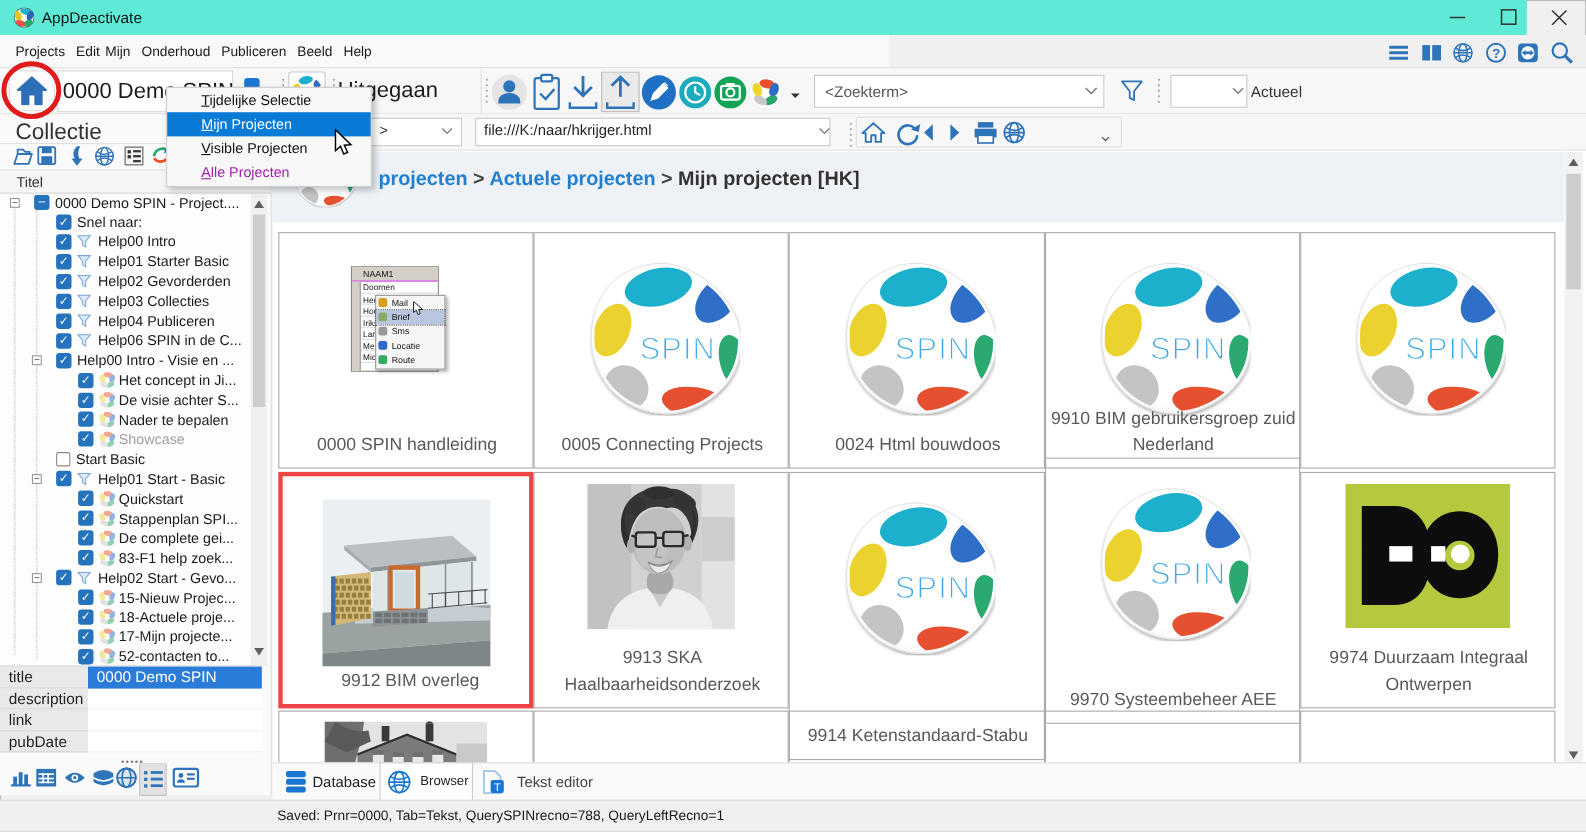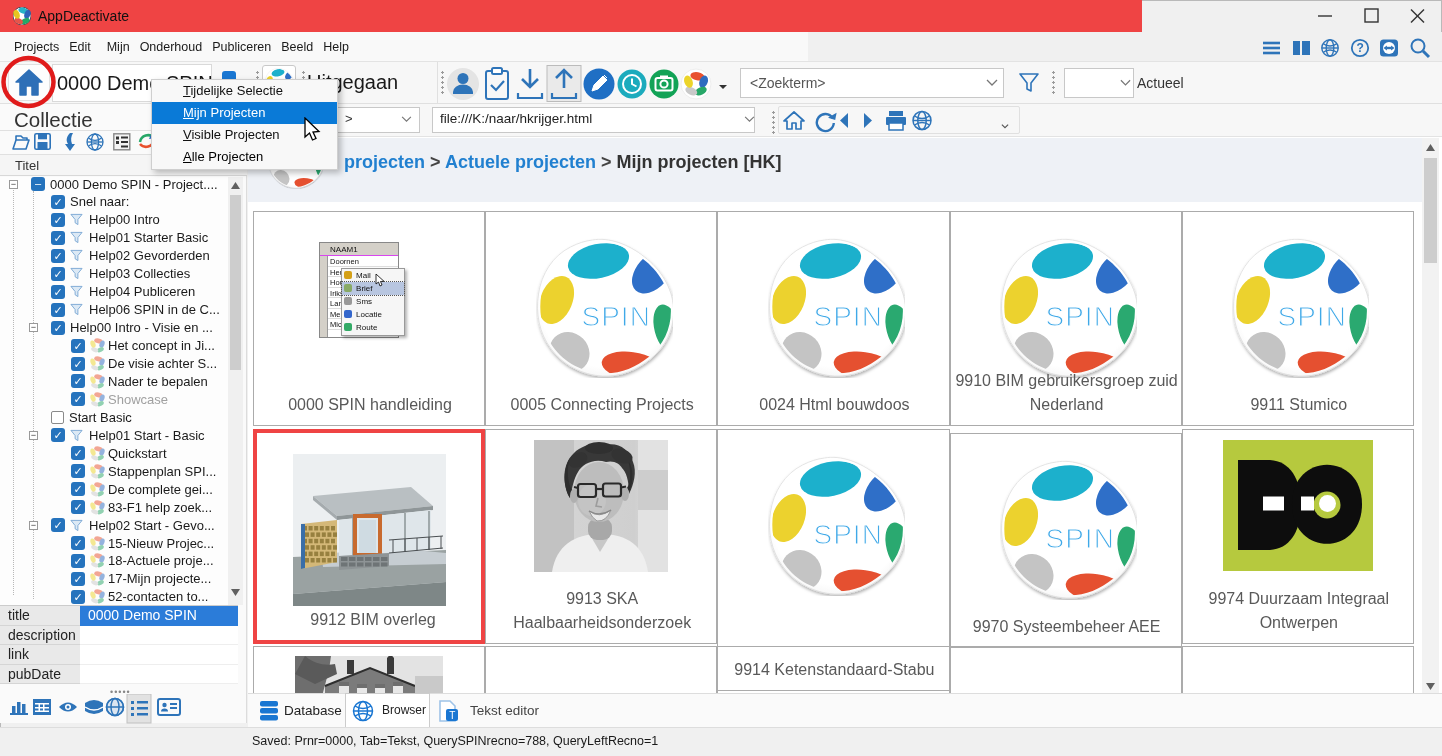--- a/index.html
+++ b/index.html
@@ -2,21 +2,21 @@
 <html><head><meta charset="utf-8">
 <style>
 *{margin:0;padding:0;box-sizing:border-box}
 html,body{width:1442px;height:756px;overflow:hidden;background:#f0f0f0;box-shadow:inset 0 0 0 1px #b9b9b9;
  font-family:"Liberation Sans",sans-serif;color:#222;position:relative}
 .abs{position:absolute}
 svg{display:block}
 </style></head>
 <body>
 
-<div class="abs" style="left:0;top:0;width:1142px;height:32px;background:#ef4444">
+<div class="abs" style="left:0;top:0;width:1388px;height:32px;background:#5eead4">
   <div class="abs" id="appicon" style="left:13px;top:7px;width:18px;height:18px">
       <svg width="18" height="18" viewBox="0 0 16 16">
         <circle cx="8" cy="8" r="8" fill="#fff" stroke="#445" stroke-width="0.8"></circle>
         <g transform="translate(8,8)">
           <ellipse cx="0" cy="-5" rx="4.5" ry="2.6" fill="#27b3c7" transform="rotate(14)"></ellipse>
           <ellipse cx="4.8" cy="-1.5" rx="2.6" ry="4" fill="#2d64b8" transform="rotate(20 4.8 -1.5)"></ellipse>
           <ellipse cx="3" cy="4.5" rx="4" ry="2.4" fill="#23a866" transform="rotate(-25 3 4.5)"></ellipse>
           <ellipse cx="-3" cy="4.5" rx="4" ry="2.4" fill="#e8534a" transform="rotate(25 -3 4.5)"></ellipse>
           <ellipse cx="-4.8" cy="-1.5" rx="2.6" ry="4" fill="#e7c51f" transform="rotate(-20 -4.8 -1.5)"></ellipse>
         </g>
@@ -28,21 +28,21 @@
     <line x1="8" y1="16" x2="22" y2="16" stroke="#333" stroke-width="1.4"></line>
     <rect x="55" y="9" width="13" height="13" fill="none" stroke="#333" stroke-width="1.4"></rect>
     <line x1="101" y1="9.5" x2="114" y2="22.5" stroke="#333" stroke-width="1.4"></line>
     <line x1="114" y1="9.5" x2="101" y2="22.5" stroke="#333" stroke-width="1.4"></line>
   </svg>
 </div>
 
 <div class="abs" style="left:0;top:32px;width:1442px;height:29px;background:#f0f0f0">
   <div class="abs" style="left:0;top:0;width:808px;height:29px;background:#f9f9f9"></div>
   <div class="abs" style="left:14px;top:8px;font-size:12.5px;color:#1a1a1a;letter-spacing:0">
-    <span>Projects</span><span style="margin-left:10px">Edit</span><span style="margin-left:16px">Mijn</span><span style="margin-left:10px">Onderhoud</span><span style="margin-left:10px">Publiceren</span><span style="margin-left:10px">Beeld</span><span style="margin-left:10px">Help</span>
+    <span>Projects</span><span style="margin-left:10px">Edit</span><span style="margin-left:5px">Mijn</span><span style="margin-left:10px">Onderhoud</span><span style="margin-left:10px">Publiceren</span><span style="margin-left:10px">Beeld</span><span style="margin-left:10px">Help</span>
   </div>
   <div class="abs" id="topicons" style="left:1258px;top:3px">
       <svg width="184" height="26" viewBox="0 0 184 26">
         <g stroke="#2e74b9" stroke-width="2.6">
           <line x1="5" y1="8" x2="22" y2="8"></line>
           <line x1="5" y1="13" x2="22" y2="13"></line>
           <line x1="5" y1="18" x2="22" y2="18"></line>
         </g>
         <g fill="#2e74b9">
           <rect x="35" y="6" width="7" height="14"></rect>
@@ -571,21 +571,20 @@
         <div style="position:absolute;left:2px;bottom:8px;width:228px;text-align:center;font-size:16px;color:#595959;line-height:24px">9910 BIM gebruikersgroep zuid<br>Nederland</div>
       </div>
       <div style="position:absolute;left:928.8px;top:0px;width:232.2px;height:215px;border:1px solid #ababab;overflow:hidden">
         <div style="position:absolute;left:0;top:26px;width:100%">
           <div style="width:137px;height:140px;margin:0 auto;transform:translateX(3px)">
             <svg width="137" height="140" viewBox="0 0 136 140">
               <use href="#spinlogo"></use>
             </svg>
           </div>
         </div>
-        <div style="position:absolute;left:2px;bottom:8px;width:228px;text-align:center;font-size:16px;color:#595959;line-height:24px">9911 Stumico</div>
       </div>
       <div style="position:absolute;left:0px;top:218px;width:232.2px;height:215px;border:4px solid #ef4444;overflow:hidden">
         <div style="position:absolute;left:0;top:26px;width:100%">
           <div id="img9912" style="width:153px;height:152px;margin:-5px auto 0">
             <svg width="153" height="152" viewBox="0 0 153 152">
               <rect width="153" height="152" fill="#eceff1"></rect>
               <path d="M0 103 L153 96 L153 128 L0 140 Z" fill="#9aa2a2"></path>
               <path d="M0 140 L153 128 L153 152 L0 152 Z" fill="#7e8787"></path>
               <path d="M28 100 L100 94 L153 99 L153 110 L30 113 Z" fill="#c6cdd2"></path>
               <path d="M20 42 L118 33 L140 52 L44 62 Z" fill="#b9bfc2"></path>
@@ -714,21 +713,21 @@
       <div style="position:absolute;left:464.4px;top:218px;width:232.2px;height:262px;border:1px solid #ababab;overflow:hidden">
         <div style="position:absolute;left:0;top:26px;width:100%">
           <div style="width:137px;height:140px;margin:0 auto;transform:translateX(3px)">
             <svg width="137" height="140" viewBox="0 0 136 140">
               <use href="#spinlogo"></use>
             </svg>
           </div>
         </div>
         <div style="position:absolute;left:2px;bottom:8px;width:228px;text-align:center;font-size:16px;color:#595959;line-height:24px">9914 Ketenstandaard-Stabu</div>
       </div>
-      <div style="position:absolute;left:696.5999999999999px;top:222px;width:232.2px;height:215px;border:1px solid #ababab;overflow:hidden">
+      <div style="position:absolute;left:696.5999999999999px;top:205px;width:232.2px;height:242px;border:1px solid #ababab;overflow:hidden">
         <div style="position:absolute;left:0;top:26px;width:100%">
           <div style="width:137px;height:140px;margin:0 auto;transform:translateX(3px)">
             <svg width="137" height="140" viewBox="0 0 136 140">
               <use href="#spinlogo"></use>
             </svg>
           </div>
         </div>
         <div style="position:absolute;left:2px;bottom:8px;width:228px;text-align:center;font-size:16px;color:#595959;line-height:24px">9970 Systeembeheer AEE</div>
       </div>
       <div style="position:absolute;left:928.8px;top:218px;width:232.2px;height:215px;border:1px solid #ababab;overflow:hidden">
@@ -835,21 +834,21 @@
 </div>
 
 <div class="abs" style="left:0;top:727px;width:1442px;height:29px;background:#f0f0f0;border-top:1px solid #ddd">
   <div class="abs" style="left:252px;top:6px;font-size:12.5px;color:#1a1a1a">Saved: Prnr=0000, Tab=Tekst, QuerySPINrecno=788, QueryLeftRecno=1</div>
 </div>
 
 <div class="abs" style="left:151px;top:79px;width:187px;height:91px;background:#f8f8f8;border:1px solid #cfcfcf;box-shadow:3px 3px 6px rgba(0,0,0,0.25);z-index:50">
   <div style="height:22px;padding:3px 0 0 31px;font-size:13px;color:#111"><u>T</u>ijdelijke Selectie</div>
   <div style="height:22px;padding:3px 0 0 31px;font-size:13px;color:#fff;background:#0a7ad7;margin:0"><u>M</u>ijn Projecten</div>
   <div style="height:22px;padding:3px 0 0 31px;font-size:13px;color:#111"><u>V</u>isible Projecten</div>
-  <div style="height:22px;padding:3px 0 0 31px;font-size:13px;color:#000000"><u>A</u>lle Projecten</div>
+  <div style="height:22px;padding:3px 0 0 31px;font-size:13px;color:#a21caf"><u>A</u>lle Projecten</div>
 </div>
 
 <svg class="abs" style="left:0;top:54px;z-index:60" width="60" height="56" viewBox="0 0 60 56">
   <ellipse cx="28.5" cy="28" rx="25" ry="24" fill="none" stroke="#e01b1b" stroke-width="4.5"></ellipse>
 </svg>
 
 <svg class="abs" style="left:303px;top:117px;z-index:70" width="22" height="26" viewBox="0 0 22 26">
   <path d="M2 1 L2 20 L6.5 16 L9.5 23 L13 21.5 L10 15 L16 14.5 Z" fill="#fff" stroke="#000" stroke-width="1.3"></path>
 </svg>
 

